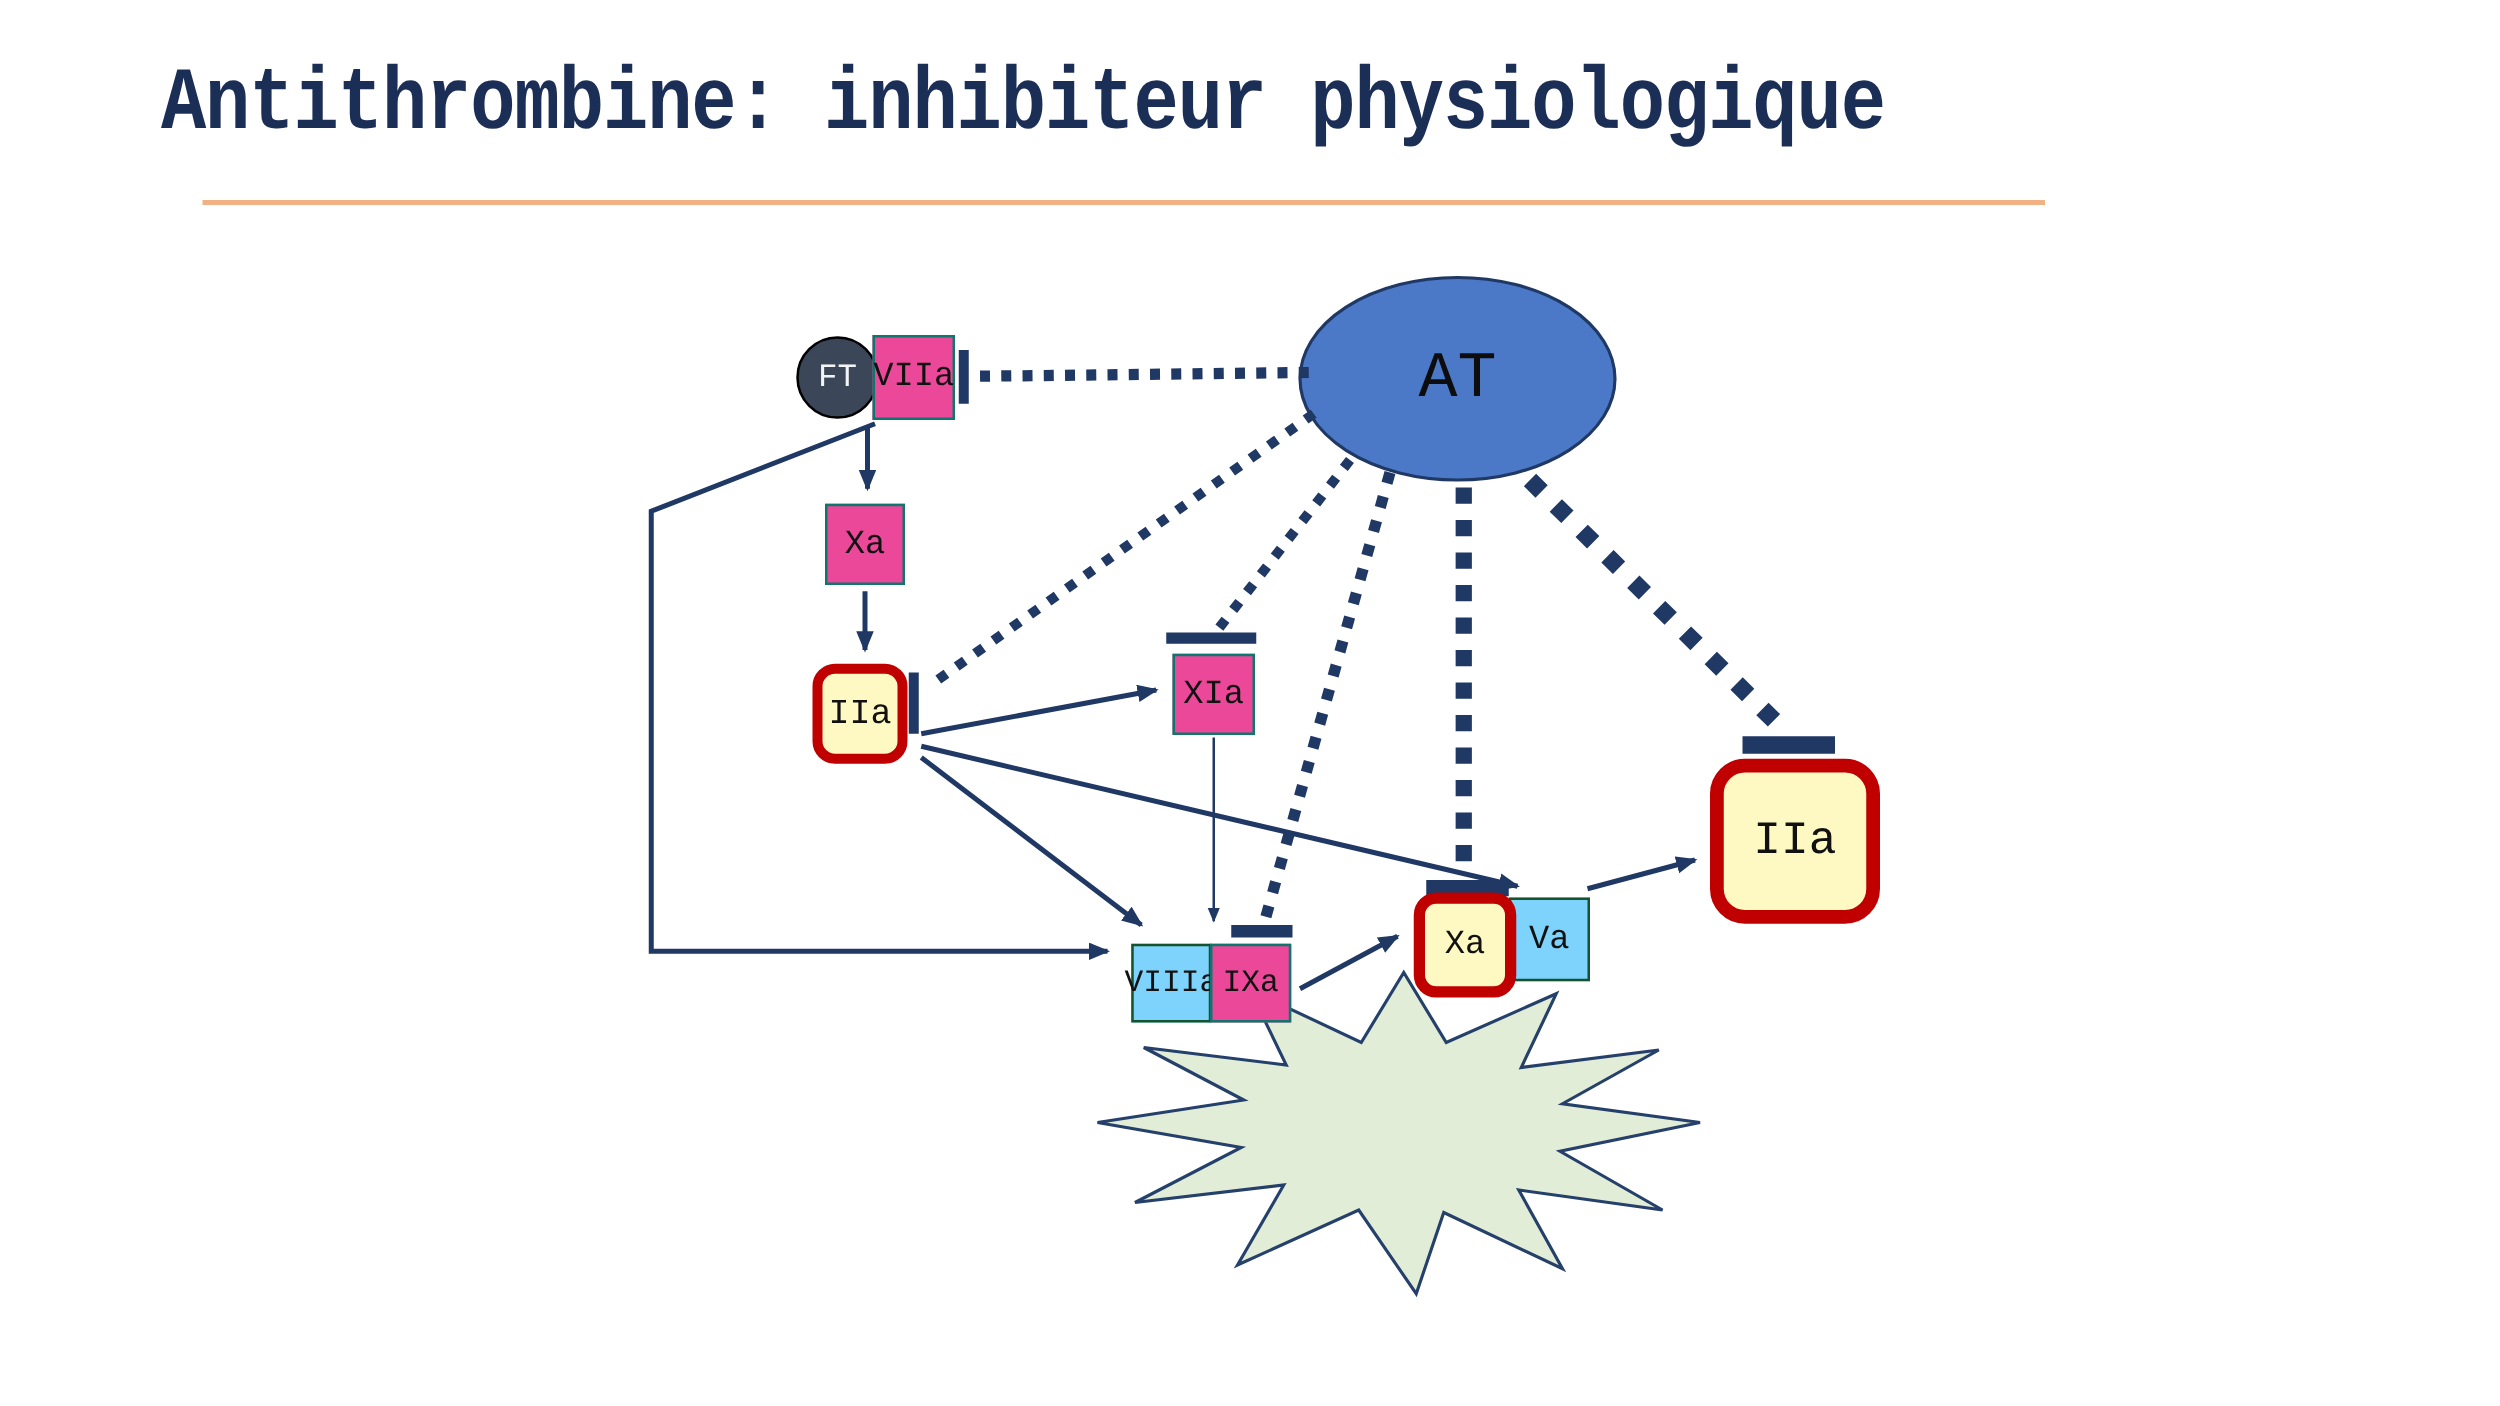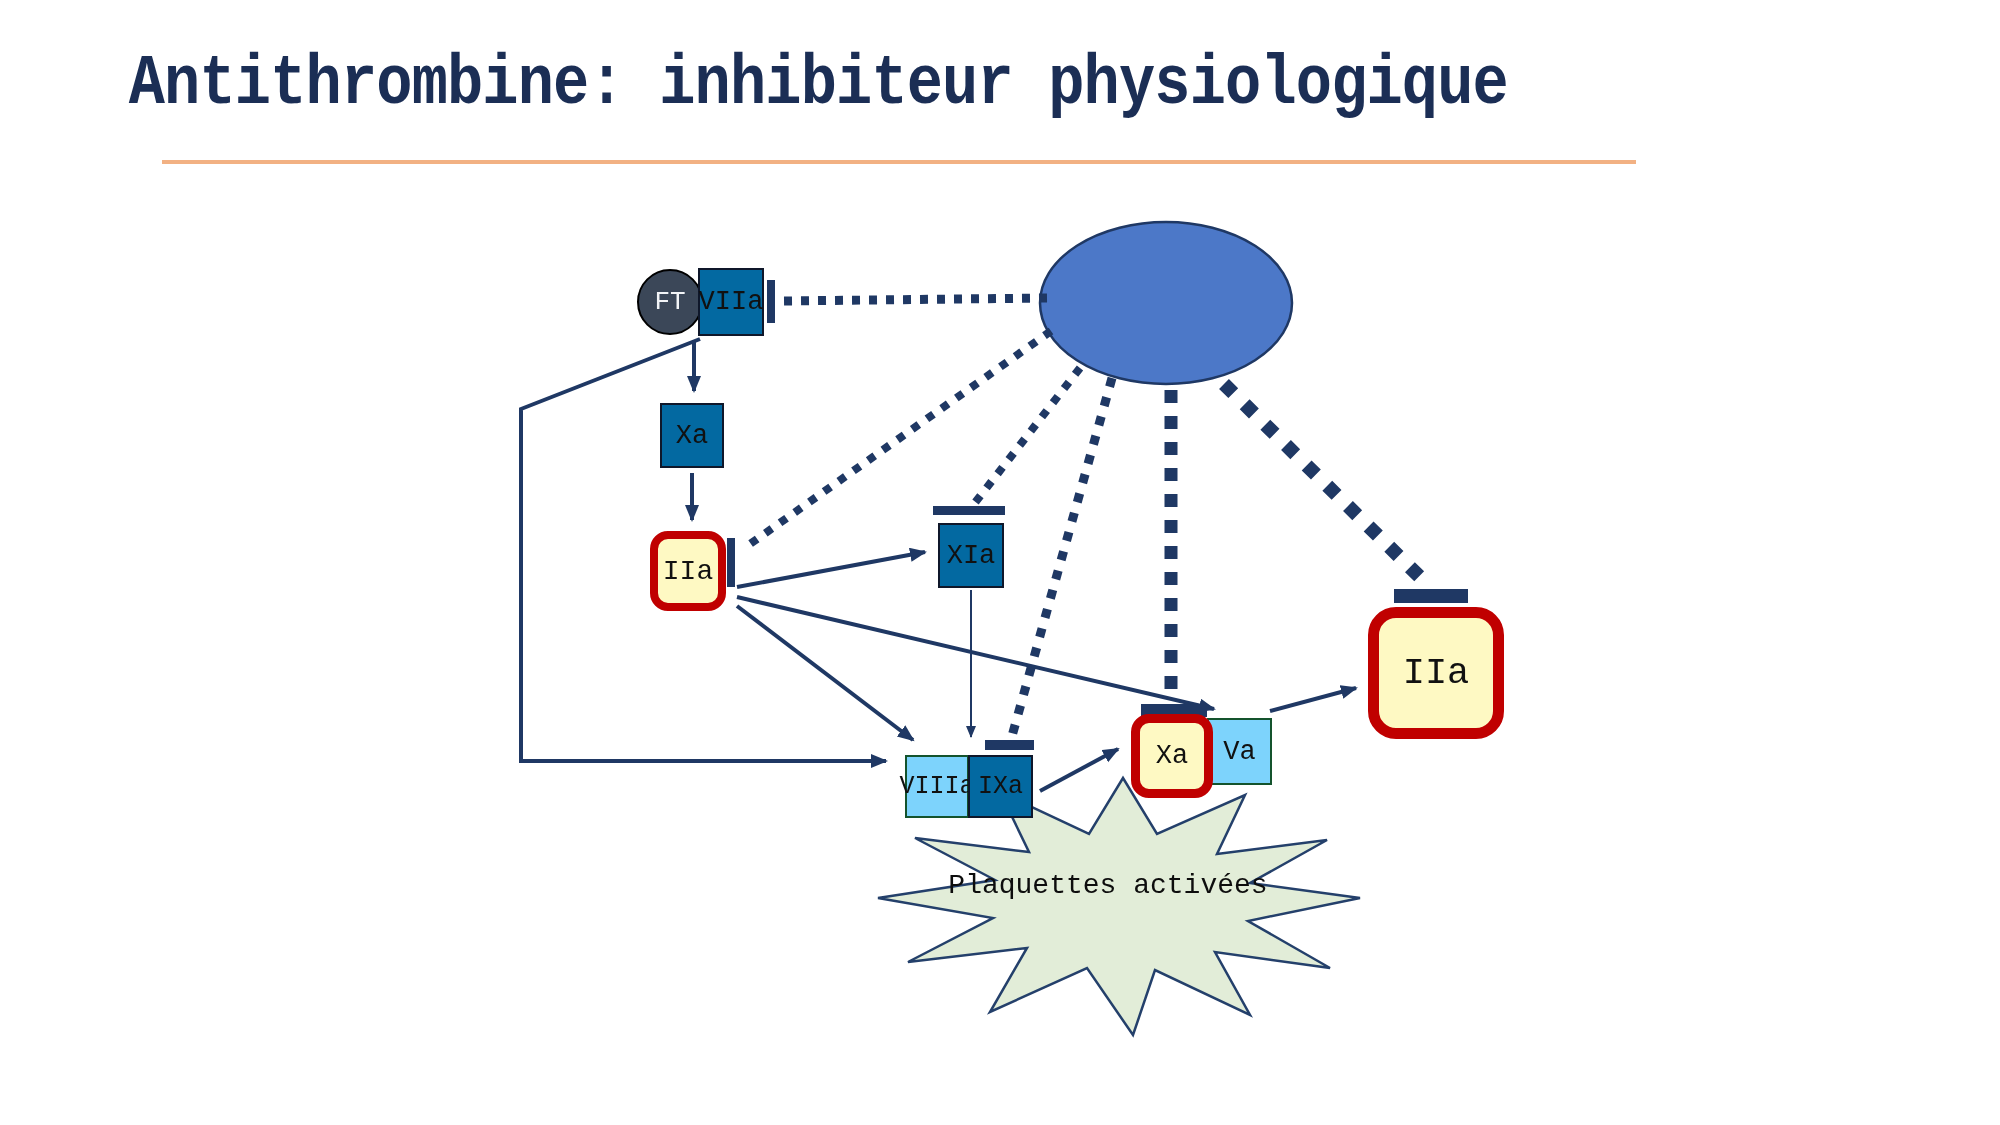--- a/index.html
+++ b/index.html
@@ -11,21 +11,21 @@
     position:absolute;left:0;top:44px;width:100%;text-align:center;
     font-weight:700;font-size:71px;color:#1B2E55;white-space:nowrap;
   }
   .title > span{display:inline-block;transform:scaleX(0.85);transform-origin:center;letter-spacing:-1px;}
   .rule{position:absolute;left:162px;top:160px;width:1641px;height:4px;background:#F2B183;}
   .layer{position:absolute;left:0;top:0;width:2000px;height:1125px;}
   .node{
     position:absolute;display:flex;align-items:center;justify-content:center;
     box-sizing:border-box;color:#111111;z-index:3;
   }
-  .sq-yellow{background:#0369a1;border:2px solid #0f172a;}
+  .sq-yellow{background:#ec4899;border:2px solid #0f766e;}
   .sq-pink{background:#7dd3fc;border:2px solid #14532d;}
   .red-ring{background:#fef9c3;border:8px solid #C00000;border-radius:18px;}
   .circle-ft{
     background:#3B4758;border:2px solid #000000;border-radius:50%;
     color:#F2F4F7;z-index:2;
   }
   .at-label{position:absolute;display:flex;align-items:center;justify-content:center;
     color:#0d0d0d;z-index:3;}
   .star-label{position:absolute;text-align:center;color:#0d0d0d;z-index:3;}
 </style>
@@ -79,20 +79,23 @@
   </svg>
 
   <div class="node circle-ft" style="left:637px;top:269px;width:66px;height:66px;font-size:26px;">
     <span>FT</span>
   </div>
 
   <div class="node sq-yellow" style="left:698px;top:268px;width:66px;height:68px;font-size:27px;">
     <span>VIIa</span>
   </div>
 
+  <div class="at-label" style="left:1040px;top:223px;width:252px;height:160px;font-size:52px;">
+    <span>AT</span>
+  </div>
 
   <div class="node sq-yellow" style="left:660px;top:403px;width:64px;height:65px;font-size:27px;">
     <span>Xa</span>
   </div>
 
   <div class="node red-ring" style="left:650px;top:531px;width:76px;height:80px;font-size:28px;">
     <span>IIa</span>
   </div>
 
   <div class="node sq-yellow" style="left:938px;top:523px;width:66px;height:65px;font-size:27px;">
@@ -112,17 +115,14 @@
   </div>
 
   <div class="node sq-pink" style="left:1207px;top:718px;width:65px;height:67px;font-size:27px;">
     <span>Va</span>
   </div>
 
   <div class="node red-ring" style="left:1368px;top:607px;width:136px;height:132px;font-size:37px;border-width:11px;border-radius:28px;">
     <span>IIa</span>
   </div>
 
-  <div class="star-label" style="left:946px;top:870px;width:324px;font-size:28px;">
-    <span>Plaquettes activées</span>
-  </div>
 
 </div>
 
 </body></html>

